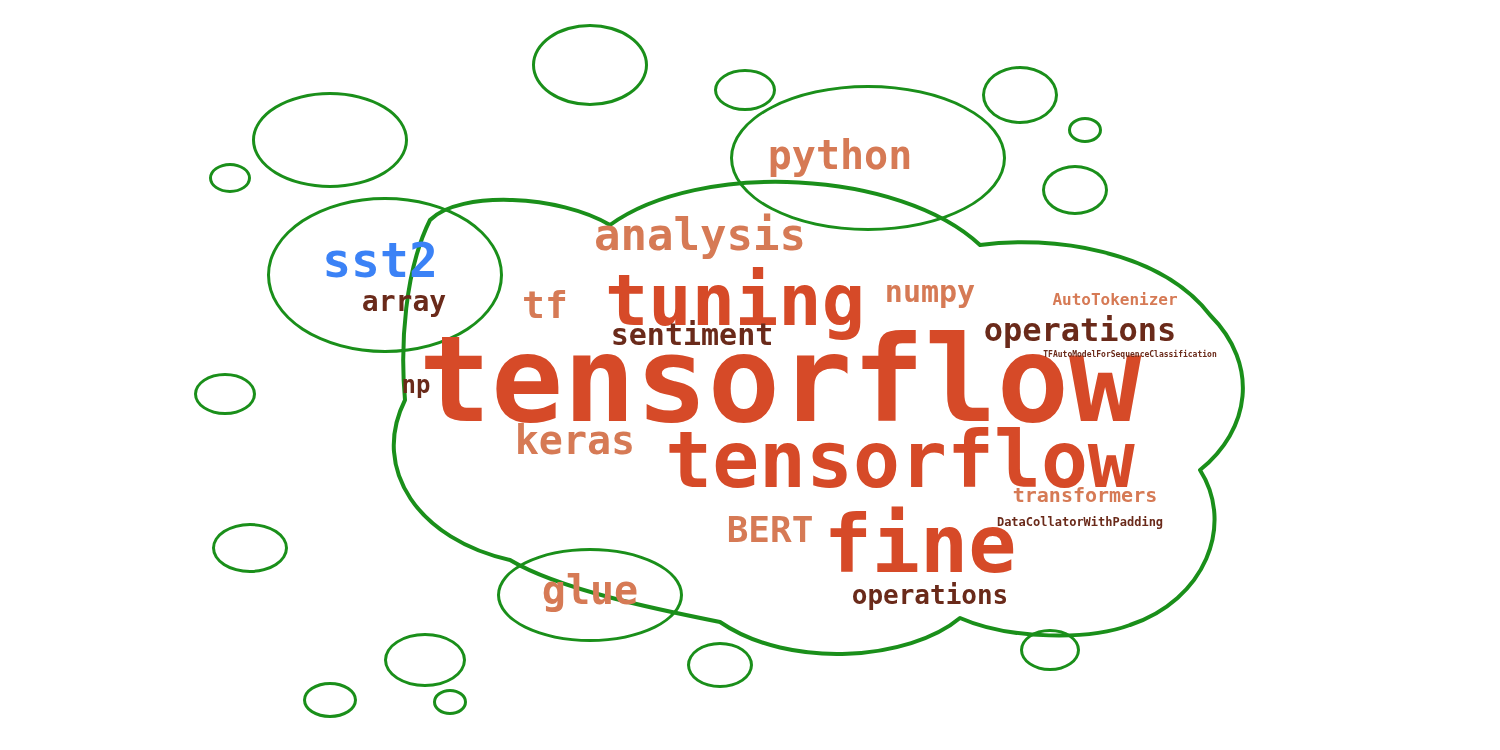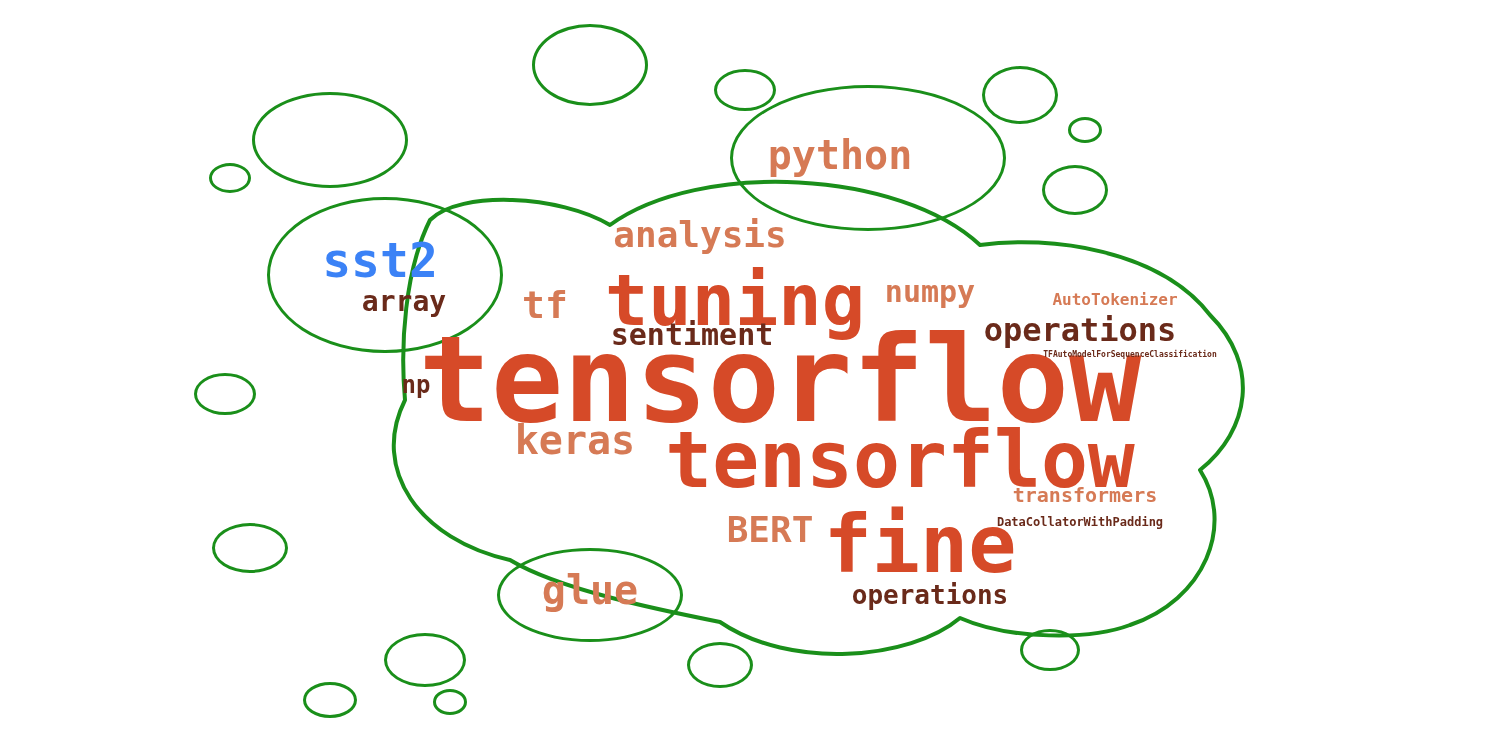--- a/index.html
+++ b/index.html
@@ -81,21 +81,21 @@
       <div class="bubble" style="left: 590px; top: 595px; width: 180px; height: 88px;"></div>
     </div>
 
   <div>
       <span class="word" style="left: 780px; top: 380px; font-size: 120px; color: rgb(214, 74, 40);">tensorflow</span>
       <span class="word" style="left: 900px; top: 460px; font-size: 78px; color: rgb(214, 74, 40);">tensorflow</span>
       <span class="word" style="left: 920px; top: 545px; font-size: 80px; color: rgb(214, 74, 40);">fine</span>
       <span class="word" style="left: 720px; top: 300px; font-size: 72px; color: rgb(214, 74, 40); margin-left: 15px;">tuning</span>
       <span class="word" style="left: 380px; top: 260px; font-size: 48px; color: #3b82f6;">sst2</span>
       <span class="word" style="left: 840px; top: 155px; font-size: 40px; color: rgb(214, 122, 85);">python</span>
-      <span class="word" style="left: 700px; top: 235px; font-size: 36px; color: rgb(214, 122, 85);">analysis</span>
+      <span class="word" style="left: 700px; top: 235px; font-size: 44px; color: rgb(214, 122, 85);">analysis</span>
       <span class="word" style="left: 930px; top: 292px; font-size: 30px; color: rgb(214, 122, 85);">numpy</span>
       <span class="word" style="left: 575px; top: 440px; font-size: 40px; color: rgb(214, 122, 85);">keras</span>
       <span class="word" style="left: 404px; top: 302px; font-size: 28px; color: rgb(106, 42, 26);">array</span>
       <span class="word" style="left: 545px; top: 305px; font-size: 38px; color: rgb(214, 122, 85);">tf</span>
       <span class="word" style="left: 692px; top: 335px; font-size: 30px; color: rgb(106, 42, 26);">sentiment</span>
       <span class="word" style="left: 416px; top: 385px; font-size: 24px; color: rgb(106, 42, 26);">np</span>
       <span class="word" style="left: 1080px; top: 330px; font-size: 32px; color: rgb(106, 42, 26);">operations</span>
       <span class="word" style="left: 1115px; top: 300px; font-size: 16px; color: rgb(214, 122, 85);">AutoTokenizer</span>
       <span class="word" style="left: 1130px; top: 355px; font-size: 8px; color: rgb(106, 42, 26);">TFAutoModelForSequenceClassification</span>
       <span class="word" style="left: 770px; top: 530px; font-size: 36px; color: rgb(214, 122, 85);">BERT</span>

